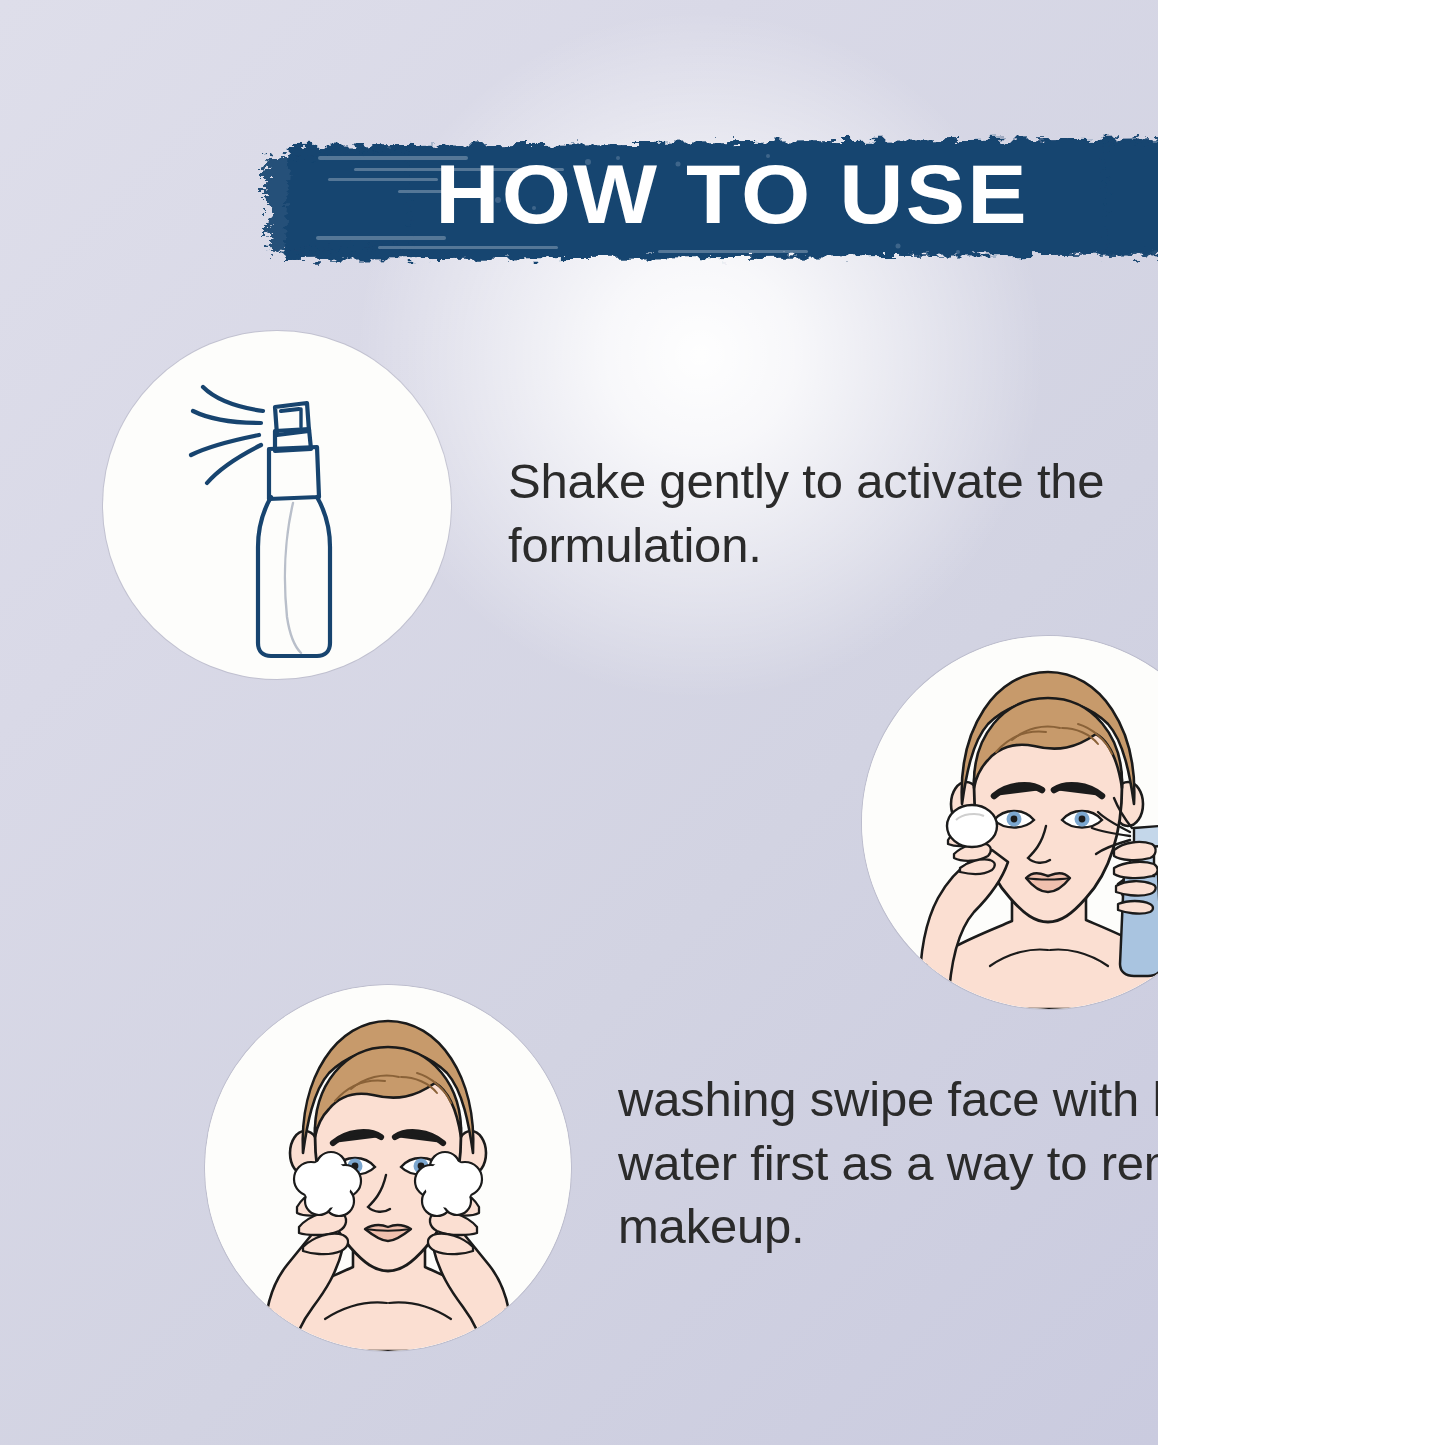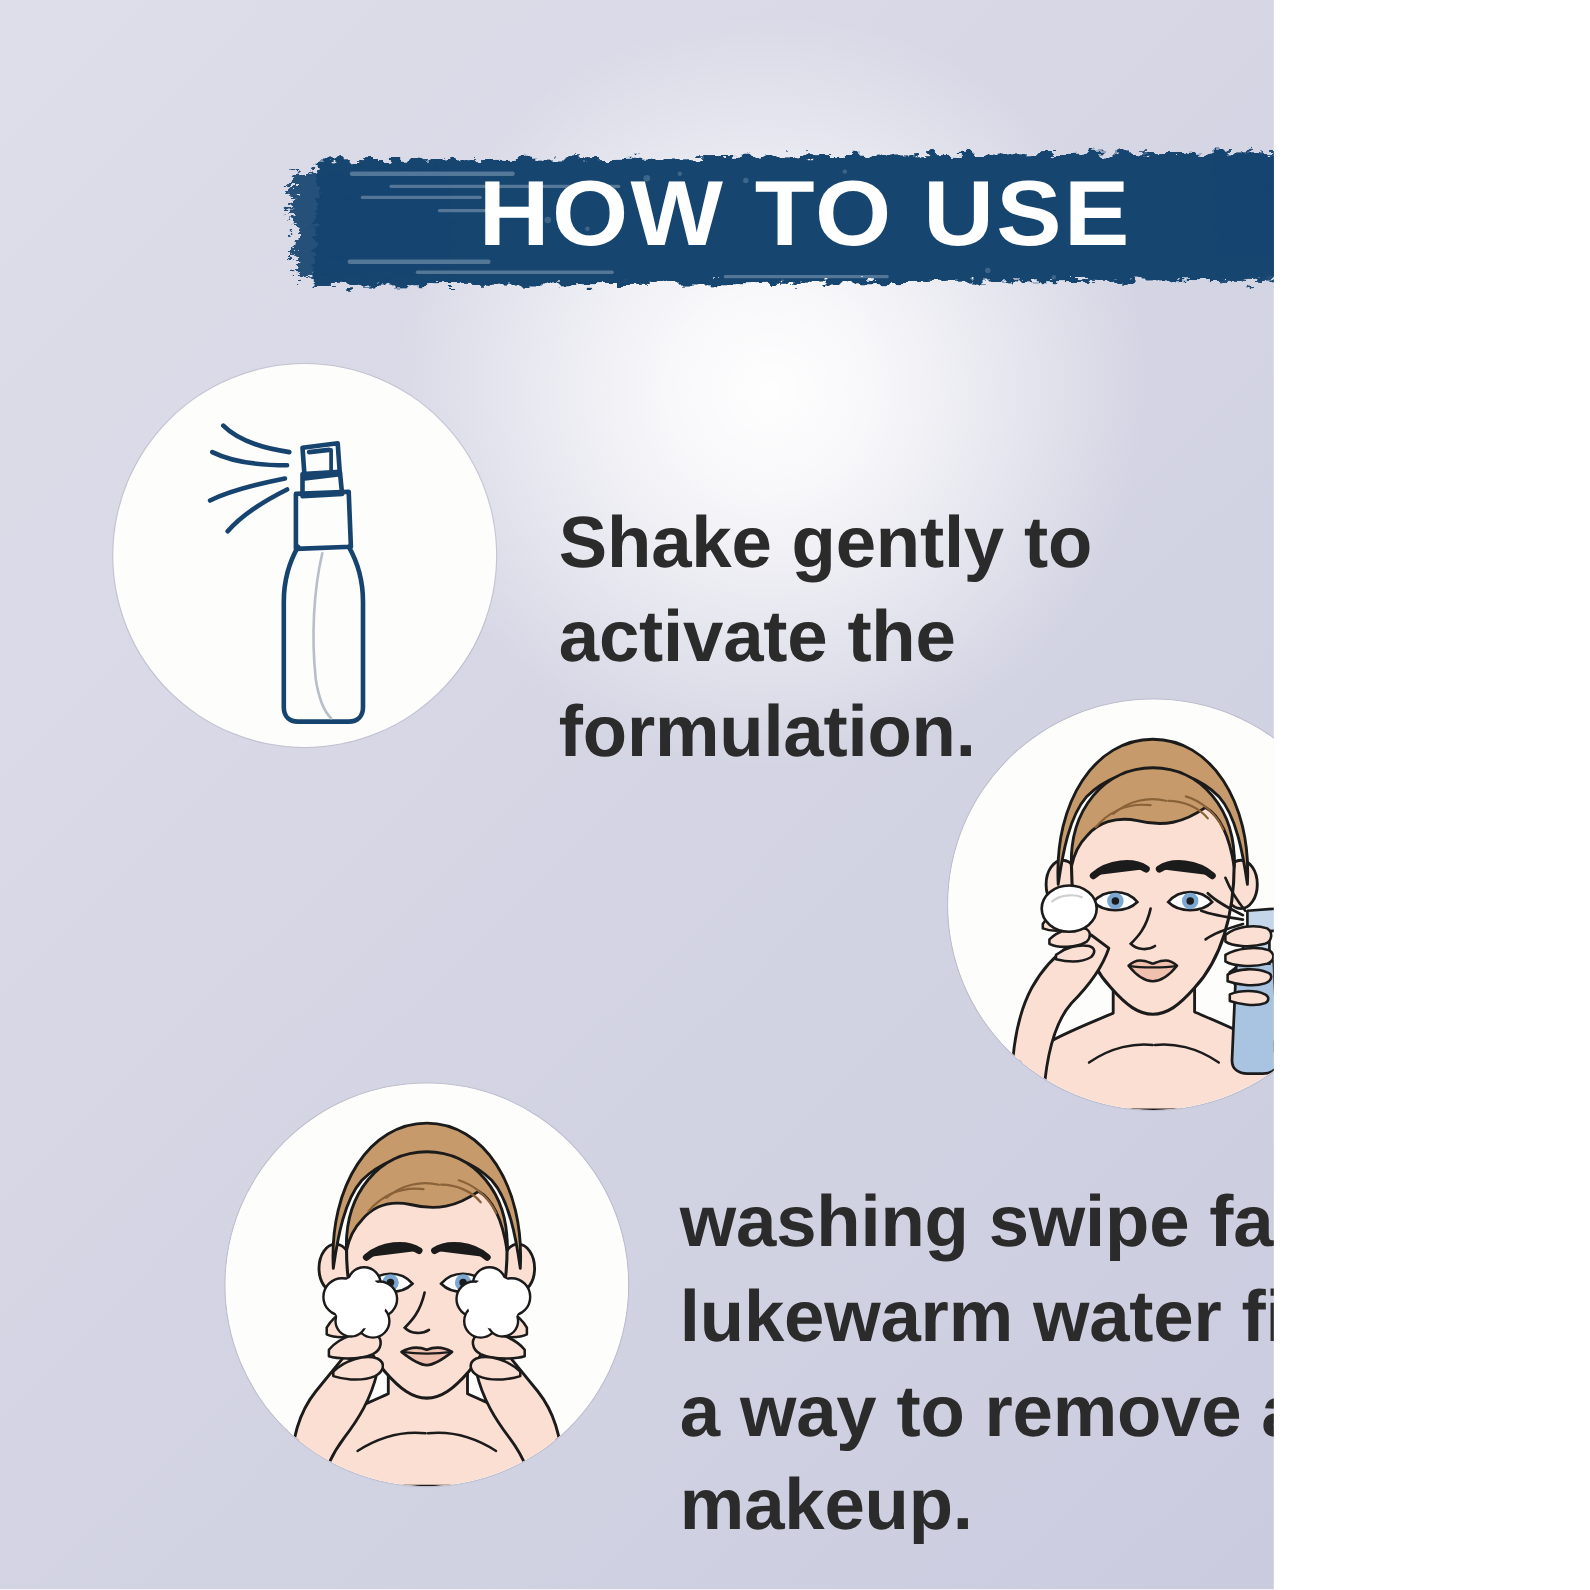--- a/index.html
+++ b/index.html
@@ -69,24 +69,24 @@
   .badge svg { display: block; width: 100%; height: 100%; }
 
   #badge-spray  { left: 103px;  top: 331px;  width: 348px; height: 348px; }
   #badge-swipe  { left: 862px;  top: 636px;  width: 373px; height: 373px; }
   #badge-wash   { left: 205px;  top: 985px;  width: 366px; height: 366px; }
 
   
   .step-text {
     position: absolute;
     color: #2b2b2b;
-    font-size: 66px;
+    font-size: 49px;
     line-height: 1.30;
     letter-spacing: -0.2px;
-    font-weight: 700;
+    font-weight: 400;
   }
   #step-text-1 { left: 508px; top: 450px;  width: 680px; }
   #step-text-2 { left: 155px; top: 738px;  width: 690px; }
   #step-text-3 { left: 618px; top: 1068px; width: 780px; }
 </style>
 </head>
 <body>
 
 <div id="poster">
 

